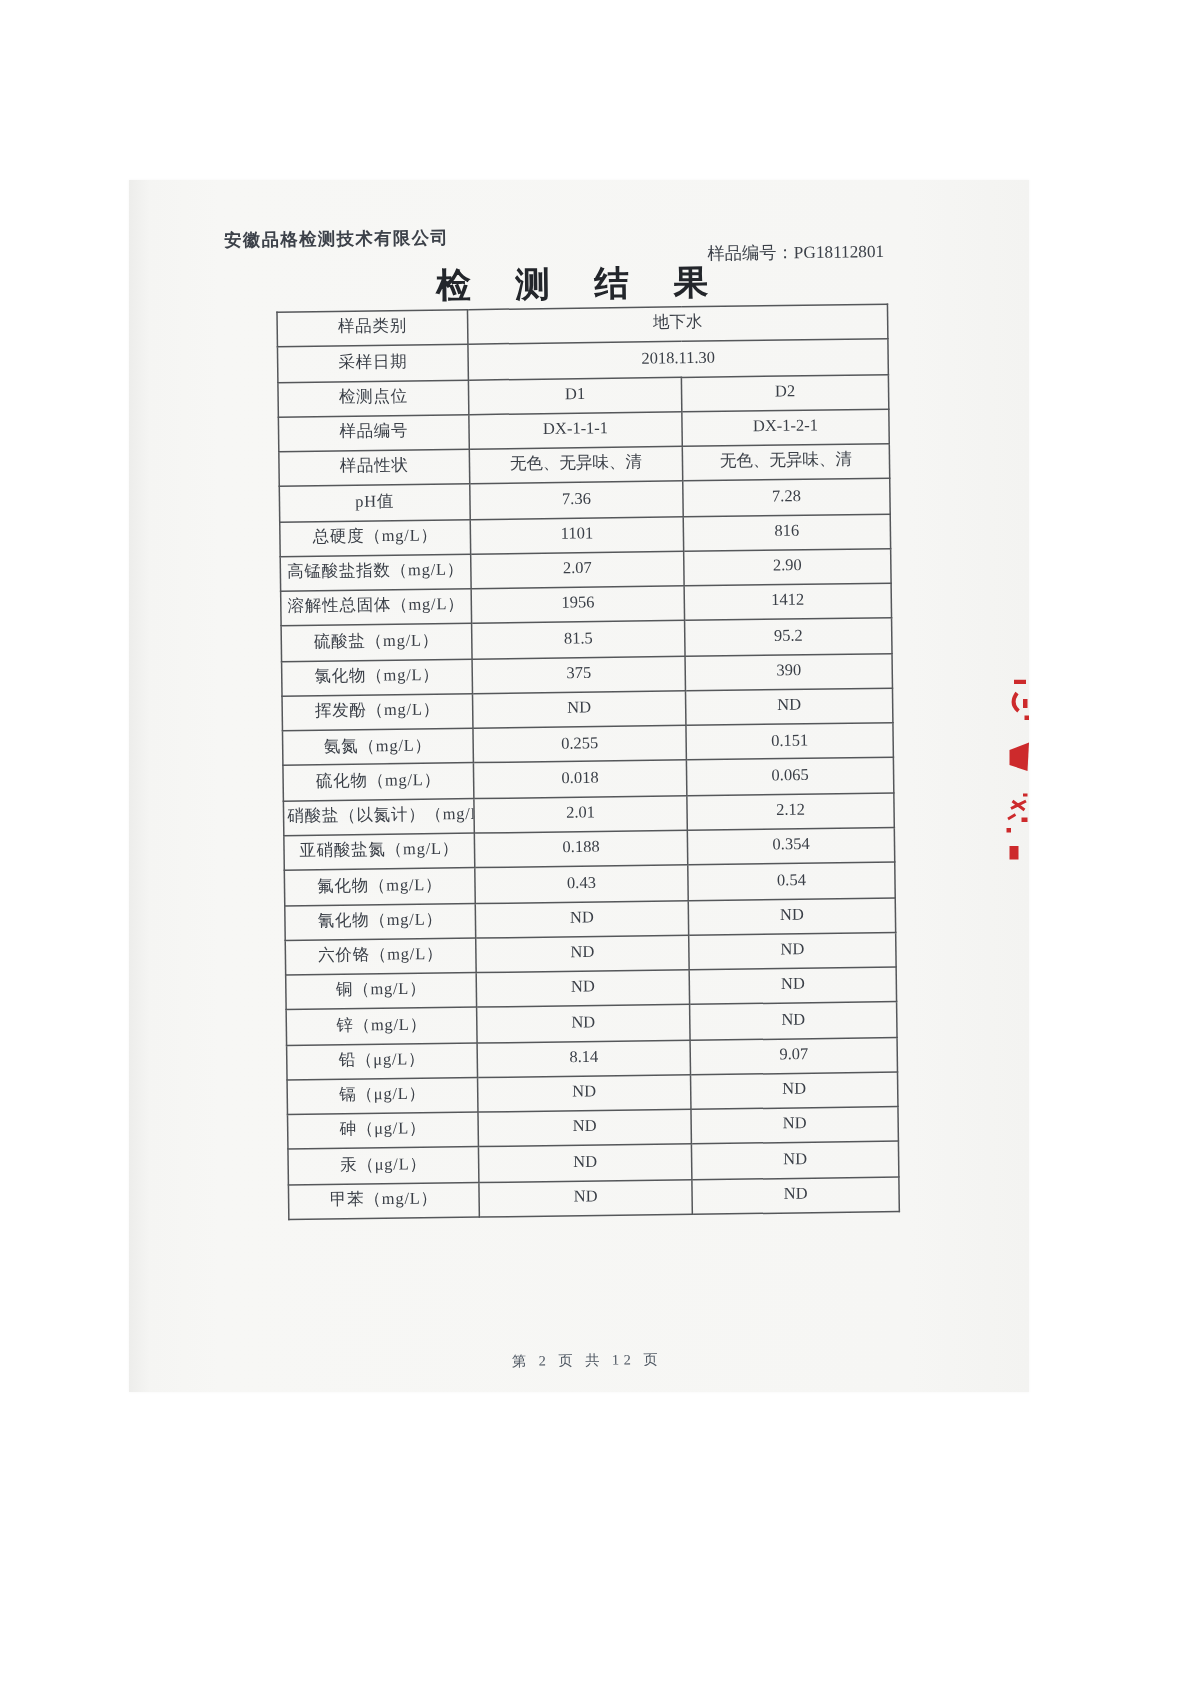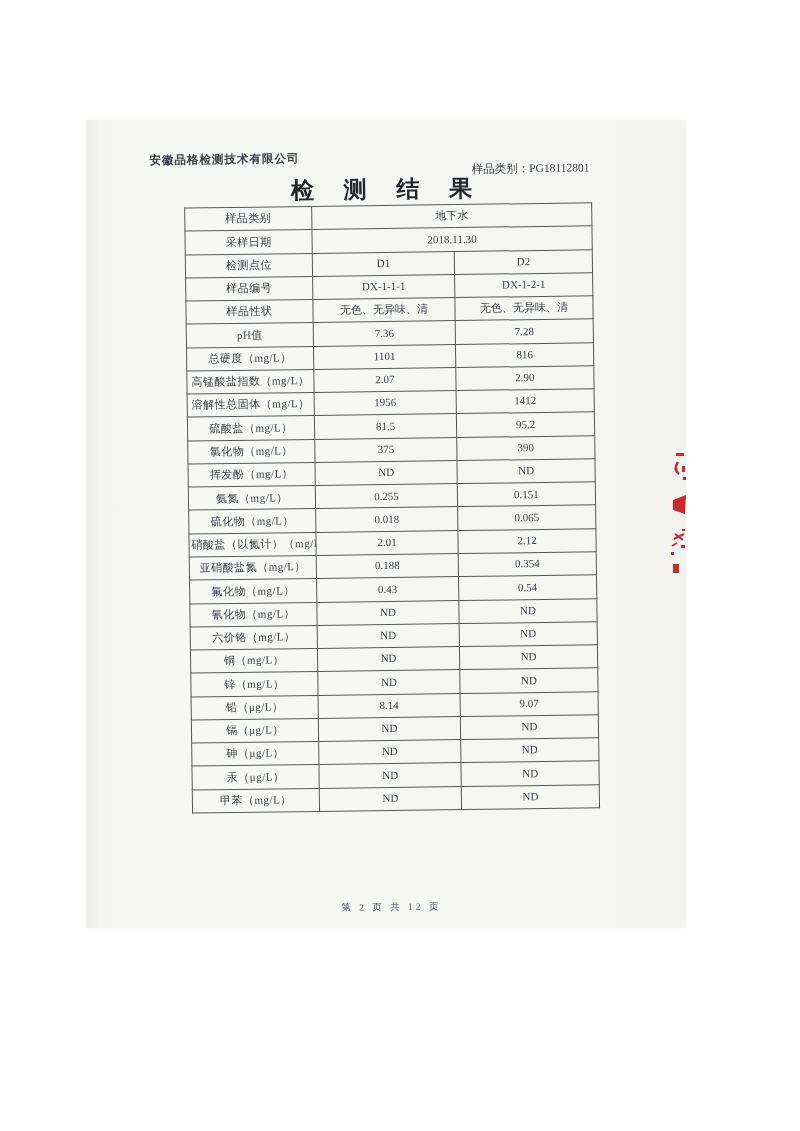--- a/index.html
+++ b/index.html
@@ -59,21 +59,21 @@
 </style>
 </head>
 <body>
 
 <div class="canvas">
   <div class="page">
     <div class="content">
 
       <div class="company">安徽品格检测技术有限公司</div>
 
-      <div class="report-no"><span>样品类别：</span><span>PG18112801</span></div>
+      <div class="report-no"><span>样品编号：</span><span>PG18112801</span></div>
 
       <div class="title">检 测 结 果</div>
 
       <table class="results">
         <colgroup>
             <col class="c-label">
             <col class="c-d1">
             <col class="c-d2">
           </colgroup>
         <tbody id="results-body">

